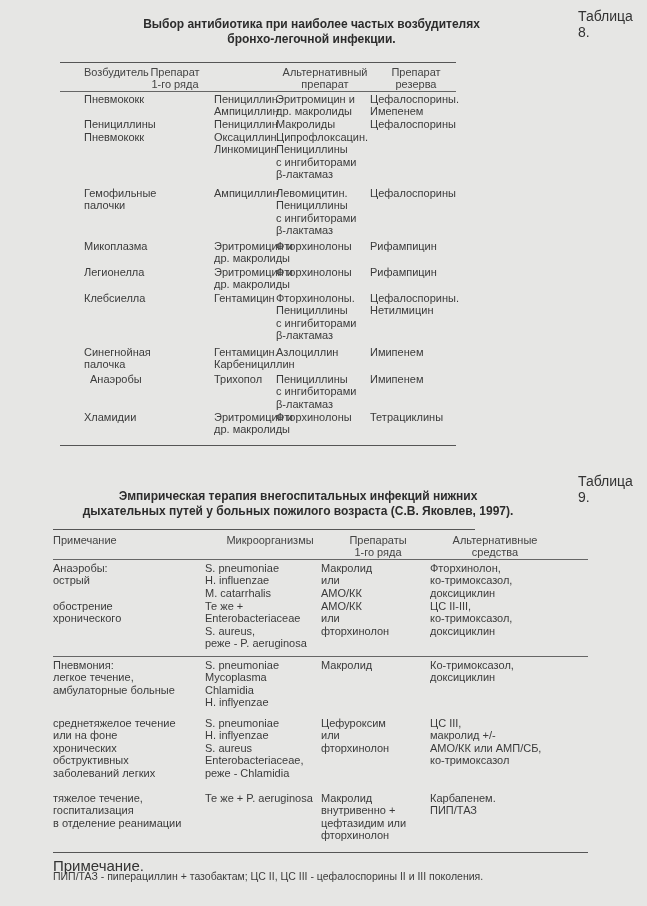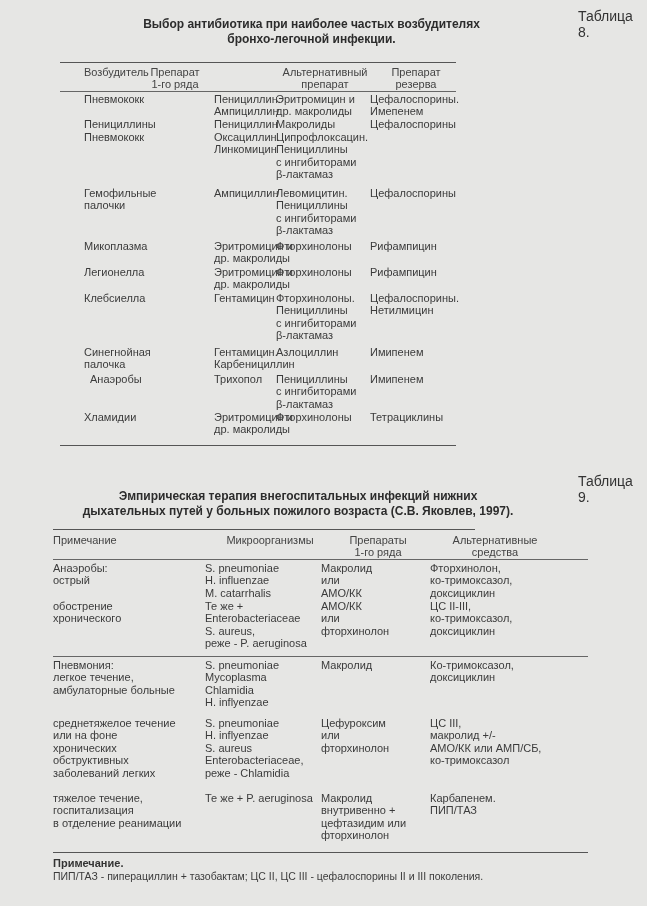--- a/index.html
+++ b/index.html
@@ -9,21 +9,21 @@
     font-family:"Liberation Sans", sans-serif;
     color:#3a3a3a;
   }
   .abs { position:absolute; }
   .tbl-label { font-size:14px; color:#333; }
   .title { font-size:12px; font-weight:bold; color:#2c2c2c; text-align:center; line-height:15px; }
   .rule { position:absolute; height:0; border-top:1.6px solid #555; }
   .rule.thin { border-top:1.2px solid #666; }
   .cell { position:absolute; font-size:11px; line-height:12.4px; color:#3b3b3b; white-space:pre; }
   .hdr { position:absolute; font-size:11px; line-height:12.4px; color:#444; text-align:center; white-space:pre; }
-  .note-title { font-size:11px; font-weight:bold; color:#333; }
+  .note-title { font-size:15px; font-weight:normal; color:#333; }
   .note { font-size:10.5px; line-height:13px; color:#3b3b3b; }
 </style>
 </head>
 <body>
 
 <div class="abs tbl-label" style="left:578px;top:8px;">Таблица 8.</div>
 <div class="abs title" style="left:0;width:623px;top:17px;">
   <div>Выбор антибиотика при наиболее частых возбудителях</div>
   <div>бронхо-легочной инфекции.</div>
 </div>

